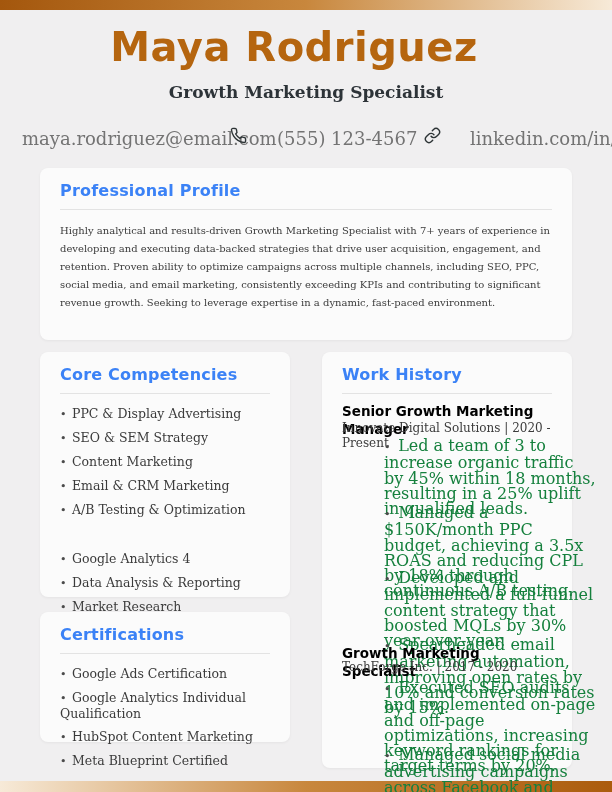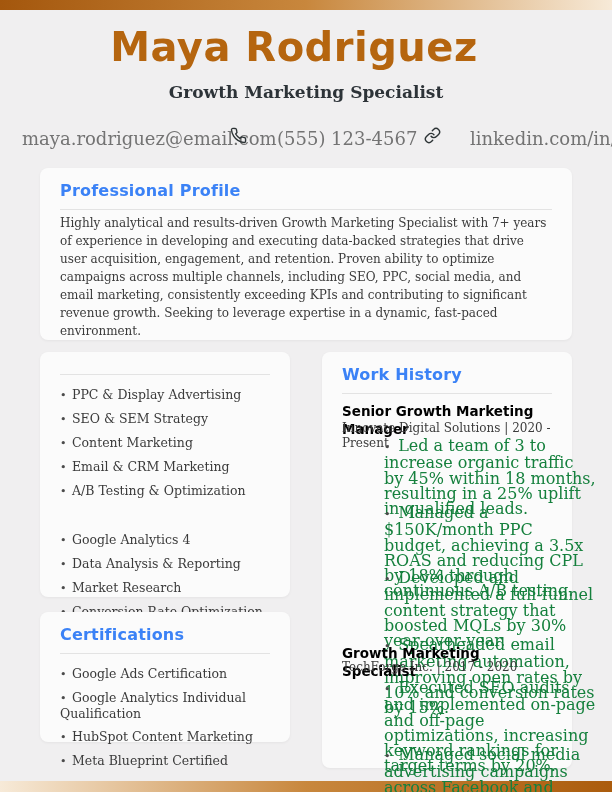--- a/index.html
+++ b/index.html
@@ -41,21 +41,21 @@
     position:absolute; background:#fbfbfb; border-radius:8px;
     box-shadow:0 1px 3px rgba(0,0,0,.05); padding:13px 20px;
   }
   .card h2 {
     font-family:"DejaVu Sans", sans-serif; font-weight:700;
     font-size:16px; color:#3b82f6; letter-spacing:0.2px;
   }
   .divider { border:none; border-top:1px solid #e3e3e3; margin-top:9px; }
 
   .profile-card { left:40px; top:168px; width:532px; height:172px; }
-  .profile-card p { margin-top:4px; font-size:12px; line-height:18px; color:#3b3b3b; }
+  .profile-card p { margin-top:12px; font-size:10px; line-height:18px; color:#3b3b3b; }
 
   .comp-card { left:40px; top:352px; width:250px; height:245px; }
   .cert-card { left:40px; top:612px; width:250px; height:130px; z-index:3; }
   .bullet-list { list-style:none; margin-top:12px; }
   .bullet-list li {
     font-size:12.5px; line-height:15px; margin-bottom:8px; color:#3b3b3b;
   }
   .bullet-list li::before { content:"•\2002"; font-size:11px; color:#4a4a4a; }
   .group2 { margin-top:33px; }
 
@@ -104,20 +104,21 @@
   </span>
   <span class="contact-item linked">linkedin.com/in/mayar</span>
 
   <section class="card profile-card">
     <h2>Professional Profile</h2>
     <hr class="divider">
     <p>Highly analytical and results-driven Growth Marketing Specialist with 7+ years of experience in developing and executing data-backed strategies that drive user acquisition, engagement, and retention. Proven ability to optimize campaigns across multiple channels, including SEO, PPC, social media, and email marketing, consistently exceeding KPIs and contributing to significant revenue growth. Seeking to leverage expertise in a dynamic, fast-paced environment.</p>
   </section>
 
   <section class="card comp-card">
+    <h2>Core Competencies</h2>
     <hr class="divider">
     <ul class="bullet-list">
       <li>PPC &amp; Display Advertising</li>
       <li>SEO &amp; SEM Strategy</li>
       <li>Content Marketing</li>
       <li>Email &amp; CRM Marketing</li>
       <li>A/B Testing &amp; Optimization</li>
     </ul>
     <ul class="bullet-list group2">
       <li>Google Analytics 4</li>

